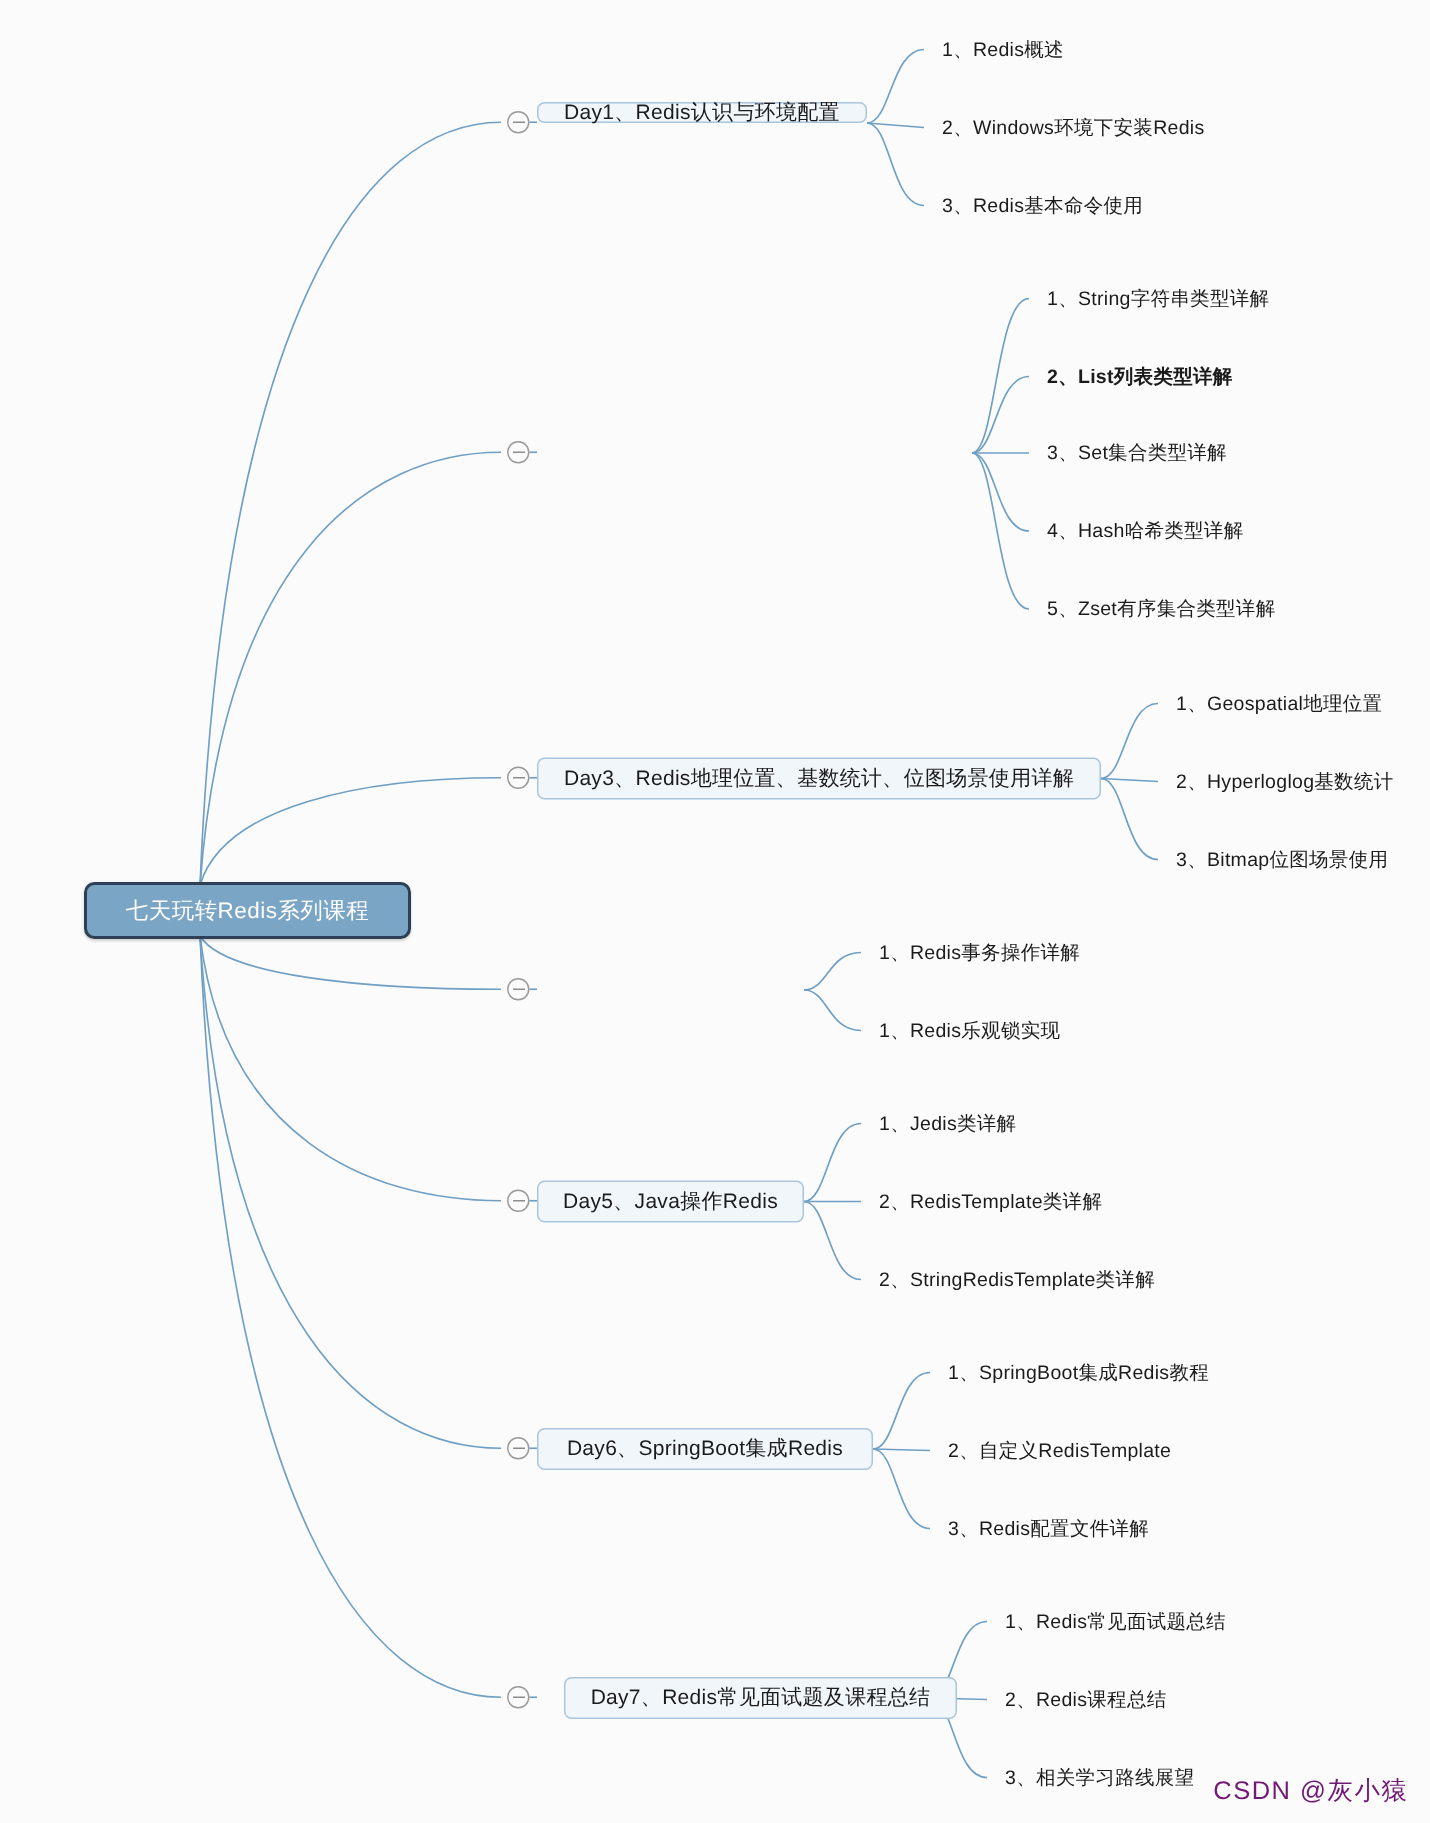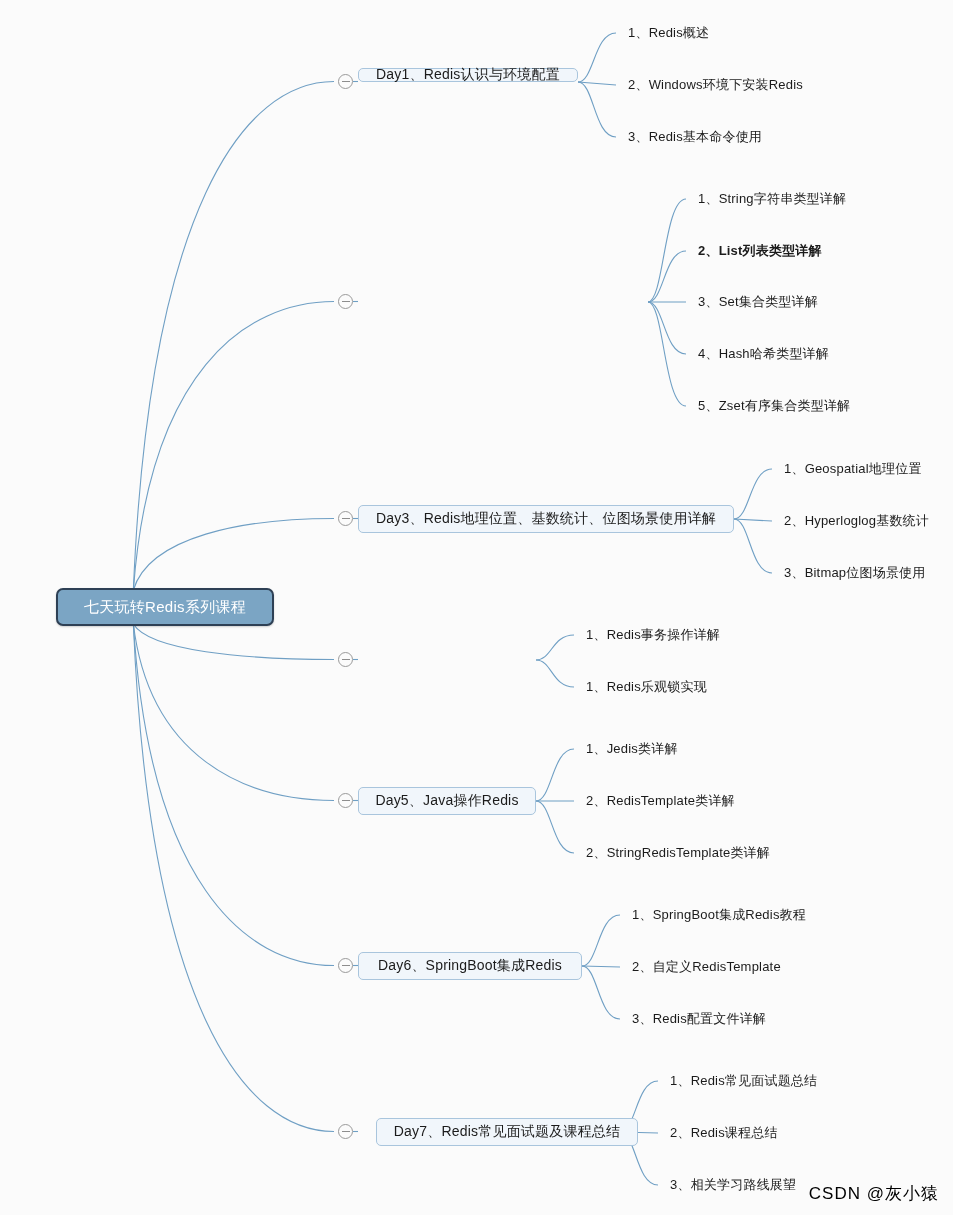--- a/index.html
+++ b/index.html
@@ -85,21 +85,21 @@
     color: #1b1b1b;
     font-size: 13px;
     letter-spacing: .2px;
     line-height: 1;
   }
   
   .watermark {
     position: absolute;
     right: 14px;
     bottom: 10px;
-    color: #000000;
+    color: #701a75;
     font-size: 17px;
     letter-spacing: 1px;
     white-space: nowrap;
   }
 </style>
 </head>
 <body>
 
 <div id="canvas">
   <svg id="edges" viewBox="0 0 953 1215" preserveAspectRatio="none">

